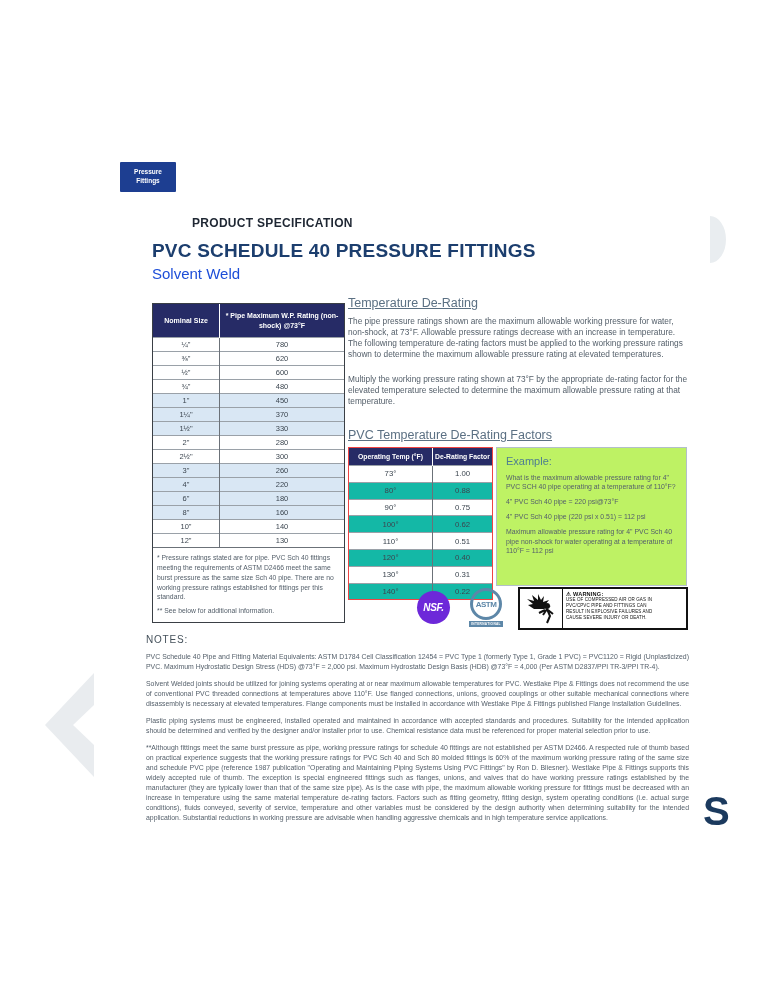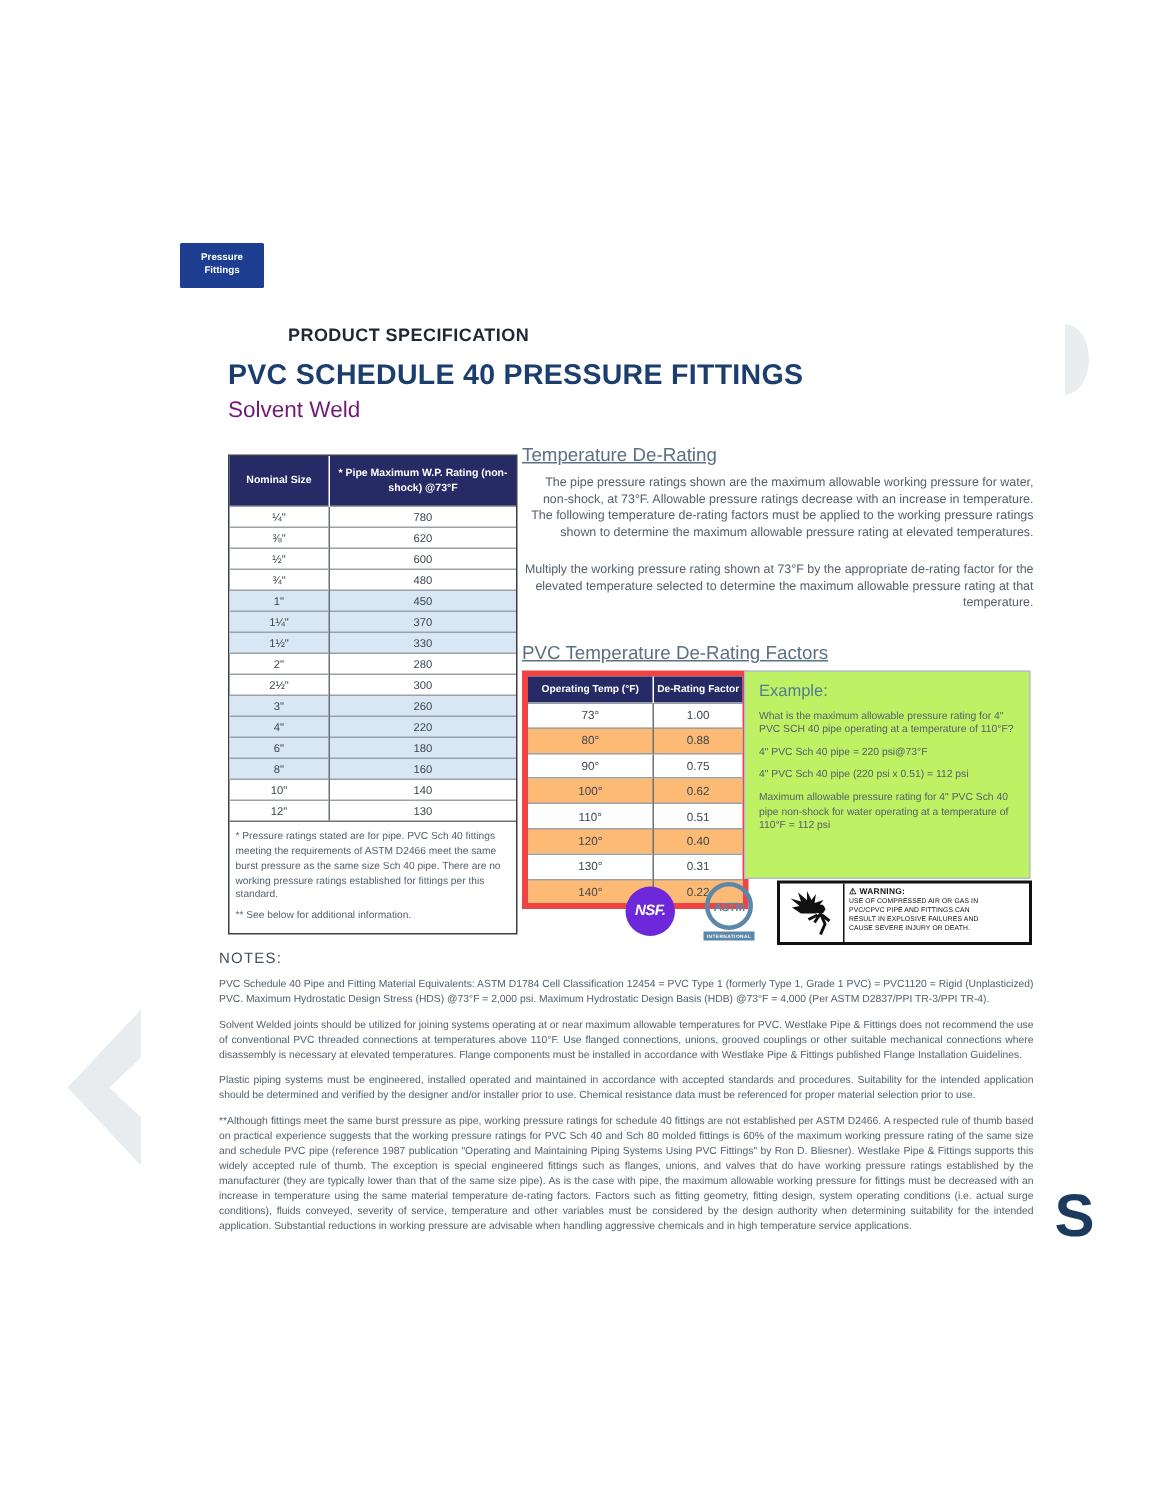--- a/index.html
+++ b/index.html
@@ -14,52 +14,52 @@
   .wm-halfcircle{left:710px;top:216px;width:16px;height:47px;background:#e9edf0;
     border-radius:0 100% 100% 0 / 0 50% 50% 0;}
   .partial-s{left:703px;top:791px;font-size:40px;font-weight:900;color:#1b3a5e;line-height:1;}
 
   
   .badge{left:120px;top:162px;width:56px;height:30px;background:#1d3e91;color:#fff;
     font-size:6.5px;font-weight:bold;display:flex;flex-direction:column;align-items:center;
     justify-content:center;line-height:1.35;text-align:center;border-radius:1px;}
   .eyebrow{left:148px;top:216px;font-size:12px;font-weight:bold;color:#1f2733;letter-spacing:.3px;margin-left:44px;}
   .title{left:152px;top:240px;font-size:19px;font-weight:bold;color:#1c3e6e;letter-spacing:.2px;}
-  .subtitle{left:152px;top:265px;font-size:15px;color:#701a75;}
+  .subtitle{left:152px;top:265px;font-size:15px;color:#1d4ed8;}
 
   
   .ltable-wrap{left:152px;top:303px;width:191px;border:1px solid #3a3f45;background:#fff;}
   table{border-collapse:collapse;width:100%;}
   .ptable th{background:#262b66;color:#fff;font-size:7px;font-weight:bold;
     padding:3px 2px;height:27px;vertical-align:middle;line-height:1.35;}
   .ptable th:first-child{width:62px;border-right:1px solid #fff;}
   .ptable td{font-size:7.5px;color:#3c4650;text-align:center;height:13px;
     border-top:1px solid #9aa1a8;padding:0 2px;}
   .ptable td:first-child{border-right:1px solid #6b7178;}
   .ptable tr.shaded td{background:#d9e7f4;}
   .tfoot-note{border-top:1px solid #6b7178;padding:5px 4px 6px 4px;font-size:6.8px;
     line-height:1.45;color:#55606b;}
   .tfoot-note .fn2{margin-top:4px;}
 
   
   .sec-heading{font-size:12.5px;color:#5b7083;text-decoration:underline;}
   .h-derating{left:348px;top:296px;}
   .h-factors{left:348px;top:428px;}
-  .rp{left:348px;width:341px;font-size:8.3px;line-height:1.33;color:#55606b;text-align:right;}
+  .rp{left:348px;width:341px;font-size:8.3px;line-height:1.33;color:#55606b;text-align:left;}
   .rp1{top:316px;}
   .rp2{top:374px;}
 
-  .dtable-wrap{left:348px;top:447px;width:143px;border:4px solid #ef4444;background:#fff;}
+  .dtable-wrap{left:348px;top:447px;width:143px;border:1px solid #ef4444;background:#fff;}
   .dtable th{background:#262b66;color:#fff;font-size:6.8px;font-weight:bold;height:15px;
     padding:1px 2px;vertical-align:middle;}
   .dtable th:first-child{width:79px;border-right:1px solid #fff;}
   .dtable td{font-size:7.8px;color:#3c4650;text-align:center;height:13.8px;
     border-top:1px solid #9aa1a8;}
   .dtable td:first-child{border-right:1px solid #6b7178;}
-  .dtable tr.shaded td{background:#fdba74;}
+  .dtable tr.shaded td{background:#14b8a6;}
 
   .example-box{left:496px;top:447px;width:191px;height:139px;border:1px solid #b3bfc9;
     padding:7px 9px;box-sizing:border-box;background:#bef264;}
   .example-box h3{margin:0 0 6px 0;font-size:11px;font-weight:normal;color:#4e7d92;}
   .example-box p{margin:0 0 6px 0;font-size:6.9px;line-height:1.32;color:#55606b;}
 
   
   .nsf{left:417px;top:591px;width:33px;height:33px;border-radius:50%;background:#6d28d9;
     color:#fff;display:flex;align-items:center;justify-content:center;
     font-size:10px;font-weight:900;font-style:italic;letter-spacing:-.3px;}

